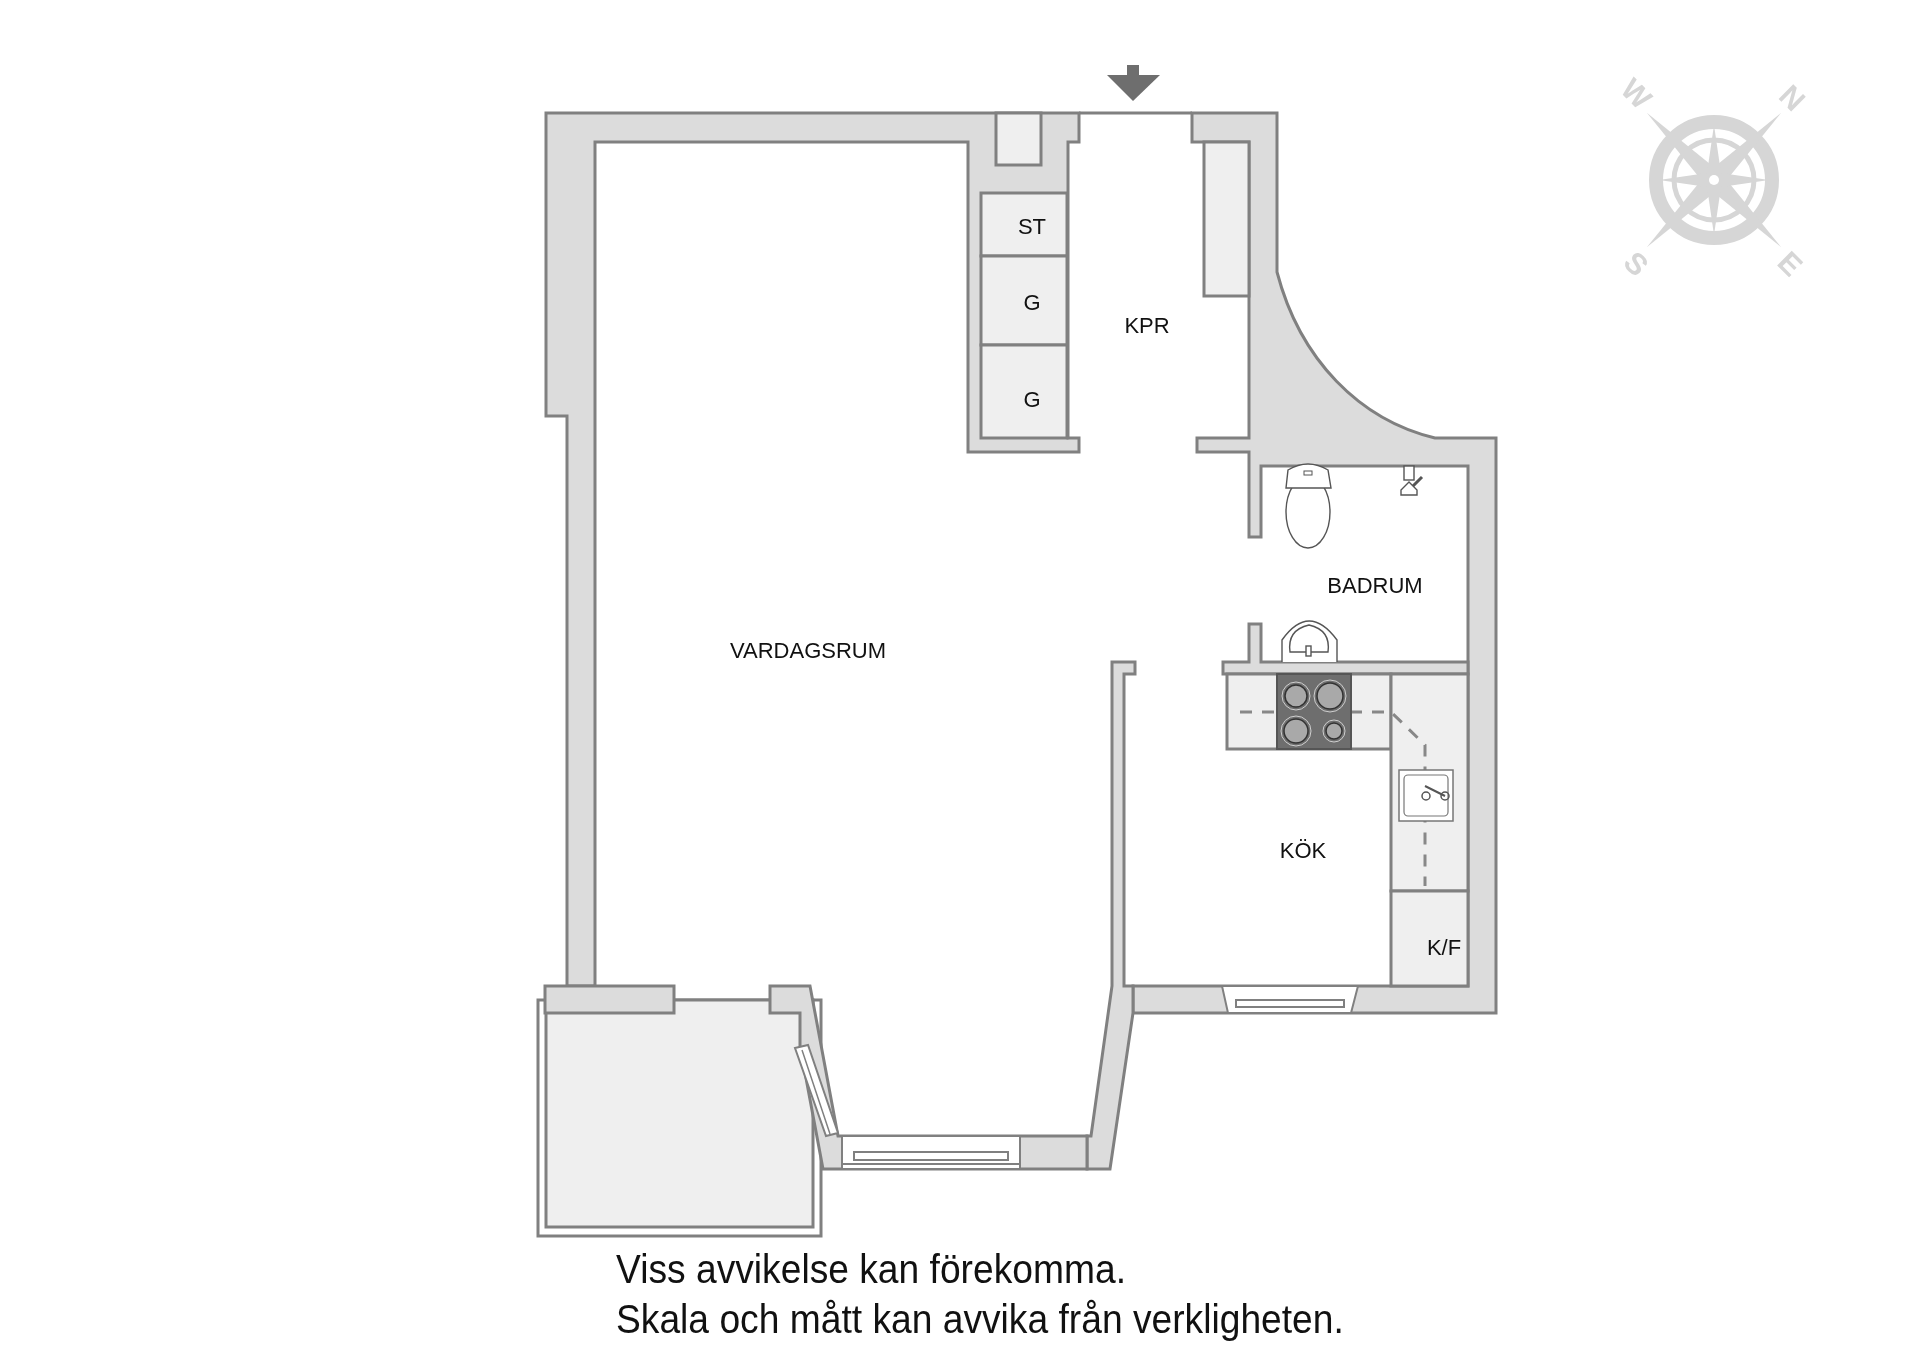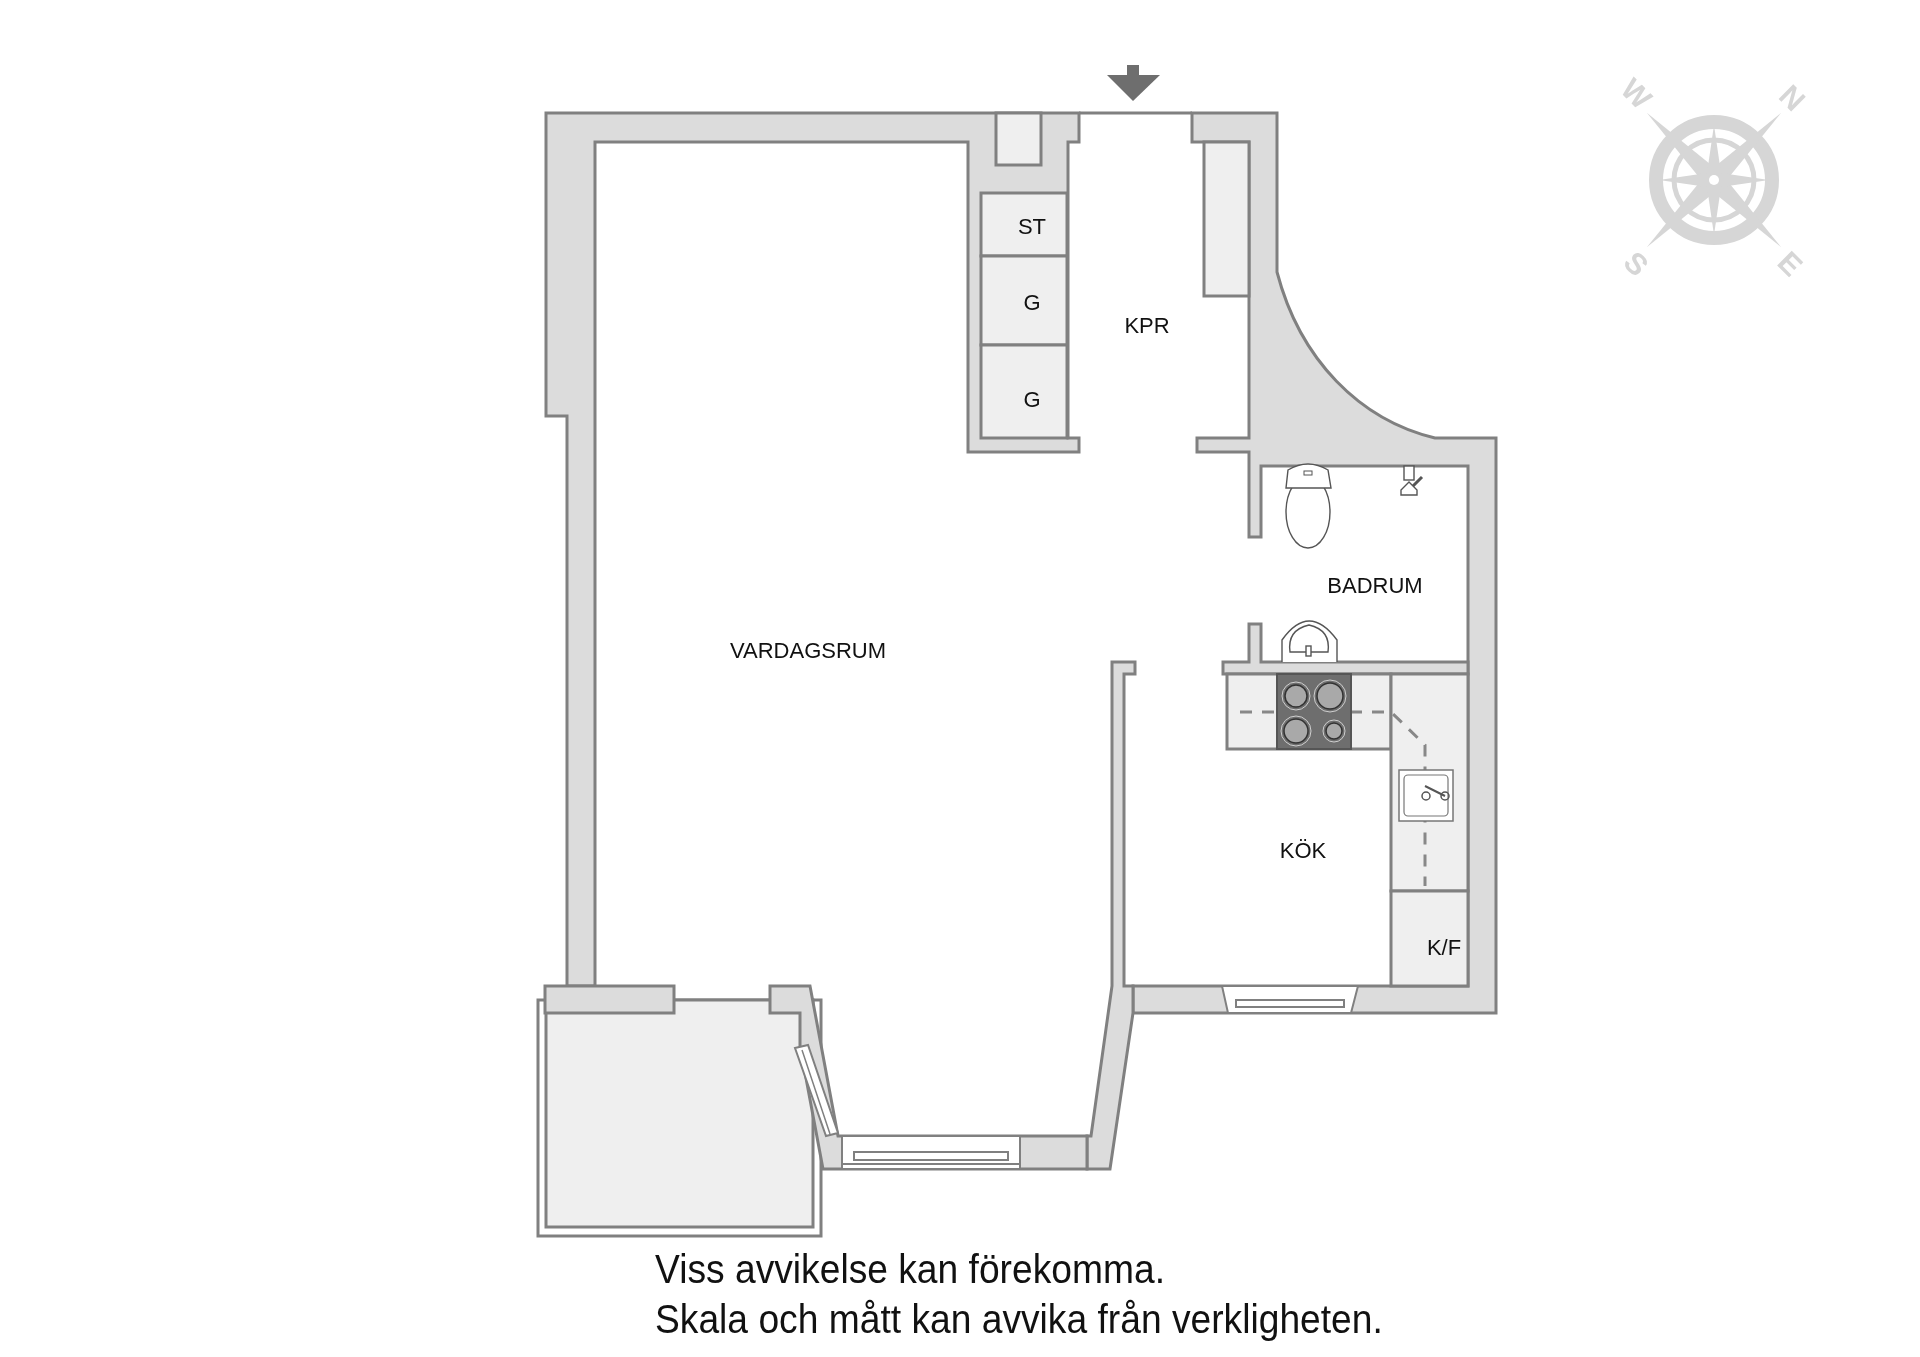--- a/index.html
+++ b/index.html
@@ -4,21 +4,21 @@
 <style>
   html, body { margin:0; padding:0; background:#ffffff; }
   body { width:1920px; height:1357px; position:relative; overflow:hidden; font-family:"Liberation Sans", sans-serif; }
   #plan { position:absolute; left:0; top:0; width:1920px; height:1357px; }
   .wall { fill:#dcdcdc; stroke:#808080; stroke-width:3; stroke-linejoin:miter; }
   .fix { fill:#efefef; stroke:#808080; stroke-width:3; }
   .line { fill:none; stroke:#808080; stroke-width:3; }
   .thin { fill:#ffffff; stroke:#555555; stroke-width:1.4; }
   .dash { fill:none; stroke:#888888; stroke-width:3; stroke-dasharray:12 10; }
   .lbl { font-family:"Liberation Sans", sans-serif; fill:#111111; text-anchor:middle; }
-  .disclaimer { position:absolute; left:616px; top:1244px; font-size:40px; line-height:50px; color:#111; font-family:"Liberation Sans", sans-serif;margin-left:39px; }
+  .disclaimer { position:absolute; left:616px; top:1244px; font-size:40px; line-height:50px; color:#111; font-family:"Liberation Sans", sans-serif; }
   .disclaimer div { white-space:nowrap; transform:scaleX(0.93); transform-origin:left; }
 </style>
 </head>
 <body>
 
 <svg id="plan" viewBox="0 0 1920 1357" xmlns="http://www.w3.org/2000/svg">
 
   <g>
     <rect x="538" y="1000" width="283" height="236" fill="#ffffff" stroke="#808080" stroke-width="3"></rect>
     <rect x="546" y="1000" width="267" height="227" fill="#efefef" stroke="#808080" stroke-width="3"></rect>

